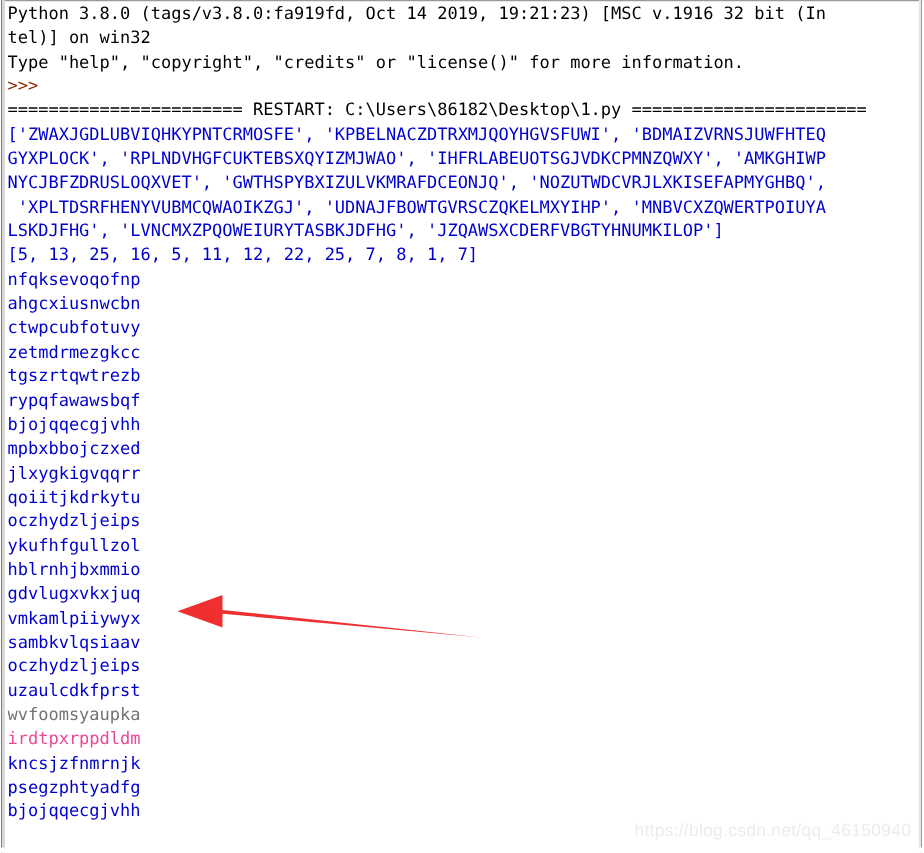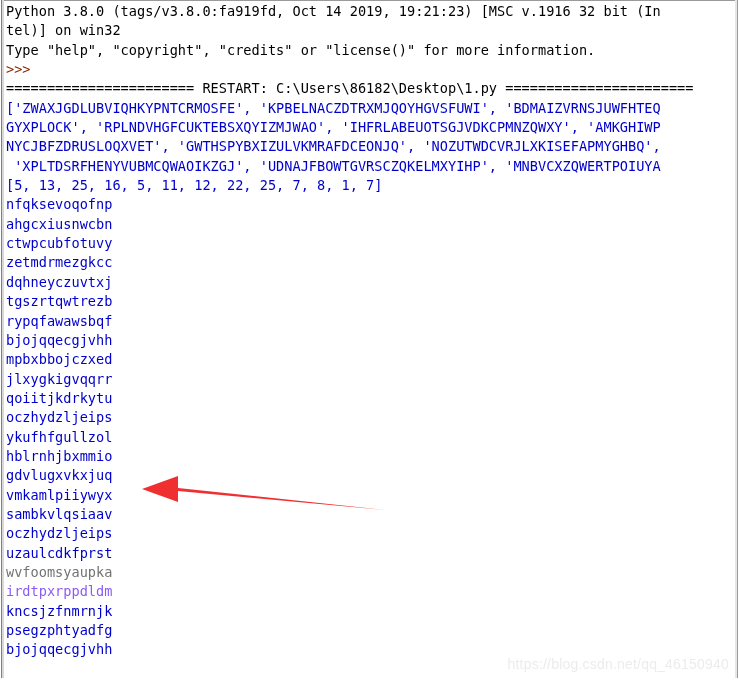--- a/index.html
+++ b/index.html
@@ -113,45 +113,45 @@
     <div class="line c-black" style="color: rgb(0, 0, 0);">Type "help", "copyright", "credits" or "license()" for more information.</div>
 
     <div class="line c-prompt" style="color: rgb(139, 37, 0);">&gt;&gt;&gt;</div>
 
     <div class="line c-restart" style="color: rgb(0, 0, 0);">======================= RESTART: C:\Users\86182\Desktop\1.py =======================</div>
 
     <div class="line c-blue" style="color: rgb(0, 0, 204);">['ZWAXJGDLUBVIQHKYPNTCRMOSFE', 'KPBELNACZDTRXMJQOYHGVSFUWI', 'BDMAIZVRNSJUWFHTEQ</div>
     <div class="line c-blue" style="color: rgb(0, 0, 204);">GYXPLOCK', 'RPLNDVHGFCUKTEBSXQYIZMJWAO', 'IHFRLABEUOTSGJVDKCPMNZQWXY', 'AMKGHIWP</div>
     <div class="line c-blue" style="color: rgb(0, 0, 204);">NYCJBFZDRUSLOQXVET', 'GWTHSPYBXIZULVKMRAFDCEONJQ', 'NOZUTWDCVRJLXKISEFAPMYGHBQ',</div>
     <div class="line c-blue" style="color: rgb(0, 0, 204);"> 'XPLTDSRFHENYVUBMCQWAOIKZGJ', 'UDNAJFBOWTGVRSCZQKELMXYIHP', 'MNBVCXZQWERTPOIUYA</div>
+    <div class="line c-blue" style="color: rgb(0, 0, 204);">LSKDJFHG', 'LVNCMXZPQOWEIURYTASBKJDFHG', 'JZQAWSXCDERFVBGTYHNUMKILOP']</div>
 
     <div class="line c-blue" style="color: rgb(0, 0, 204);">[5, 13, 25, 16, 5, 11, 12, 22, 25, 7, 8, 1, 7]</div>
 
     <div id="decoded-words">
         <div class="line c-blue" style="color: rgb(0, 0, 204);">nfqksevoqofnp</div>
         <div class="line c-blue" style="color: rgb(0, 0, 204);">ahgcxiusnwcbn</div>
         <div class="line c-blue" style="color: rgb(0, 0, 204);">ctwpcubfotuvy</div>
         <div class="line c-blue" style="color: rgb(0, 0, 204);">zetmdrmezgkcc</div>
-        <div class="line c-blue" style="color: rgb(0, 0, 204);">dqhneyczuvtxj</div>
         <div class="line c-blue" style="color: rgb(0, 0, 204);">tgszrtqwtrezb</div>
         <div class="line c-blue" style="color: rgb(0, 0, 204);">rypqfawawsbqf</div>
         <div class="line c-blue" style="color: rgb(0, 0, 204);">bjojqqecgjvhh</div>
         <div class="line c-blue" style="color: rgb(0, 0, 204);">mpbxbbojczxed</div>
         <div class="line c-blue" style="color: rgb(0, 0, 204);">jlxygkigvqqrr</div>
         <div class="line c-blue" style="color: rgb(0, 0, 204);">qoiitjkdrkytu</div>
         <div class="line c-blue" style="color: rgb(0, 0, 204);">oczhydzljeips</div>
         <div class="line c-blue" style="color: rgb(0, 0, 204);">ykufhfgullzol</div>
         <div class="line c-blue" style="color: rgb(0, 0, 204);">hblrnhjbxmmio</div>
         <div class="line c-blue" style="color: rgb(0, 0, 204);">gdvlugxvkxjuq</div>
         <div class="line c-blue" style="color: rgb(0, 0, 204);">vmkamlpiiywyx</div>
         <div class="line c-blue" style="color: rgb(0, 0, 204);">sambkvlqsiaav</div>
         <div class="line c-blue" style="color: rgb(0, 0, 204);">oczhydzljeips</div>
         <div class="line c-blue" style="color: rgb(0, 0, 204);">uzaulcdkfprst</div>
         <div class="line c-blue" style="color: #737373;">wvfoomsyaupka</div>
-        <div class="line c-blue" style="color: #8b5cf6;">irdtpxrppdldm</div>
+        <div class="line c-blue" style="color: #ec4899;">irdtpxrppdldm</div>
         <div class="line c-blue" style="color: rgb(0, 0, 204);">kncsjzfnmrnjk</div>
         <div class="line c-blue" style="color: rgb(0, 0, 204);">psegzphtyadfg</div>
         <div class="line c-blue" style="color: rgb(0, 0, 204);">bjojqqecgjvhh</div>
       </div>
 
   </div>
 
   <svg id="annotation-arrow" viewBox="0 0 245 44" xmlns="http://www.w3.org/2000/svg">
     <polygon points="245,40 38,18 38,6 2,19 38,32 38,21" fill="#f03030"></polygon>
   </svg>

